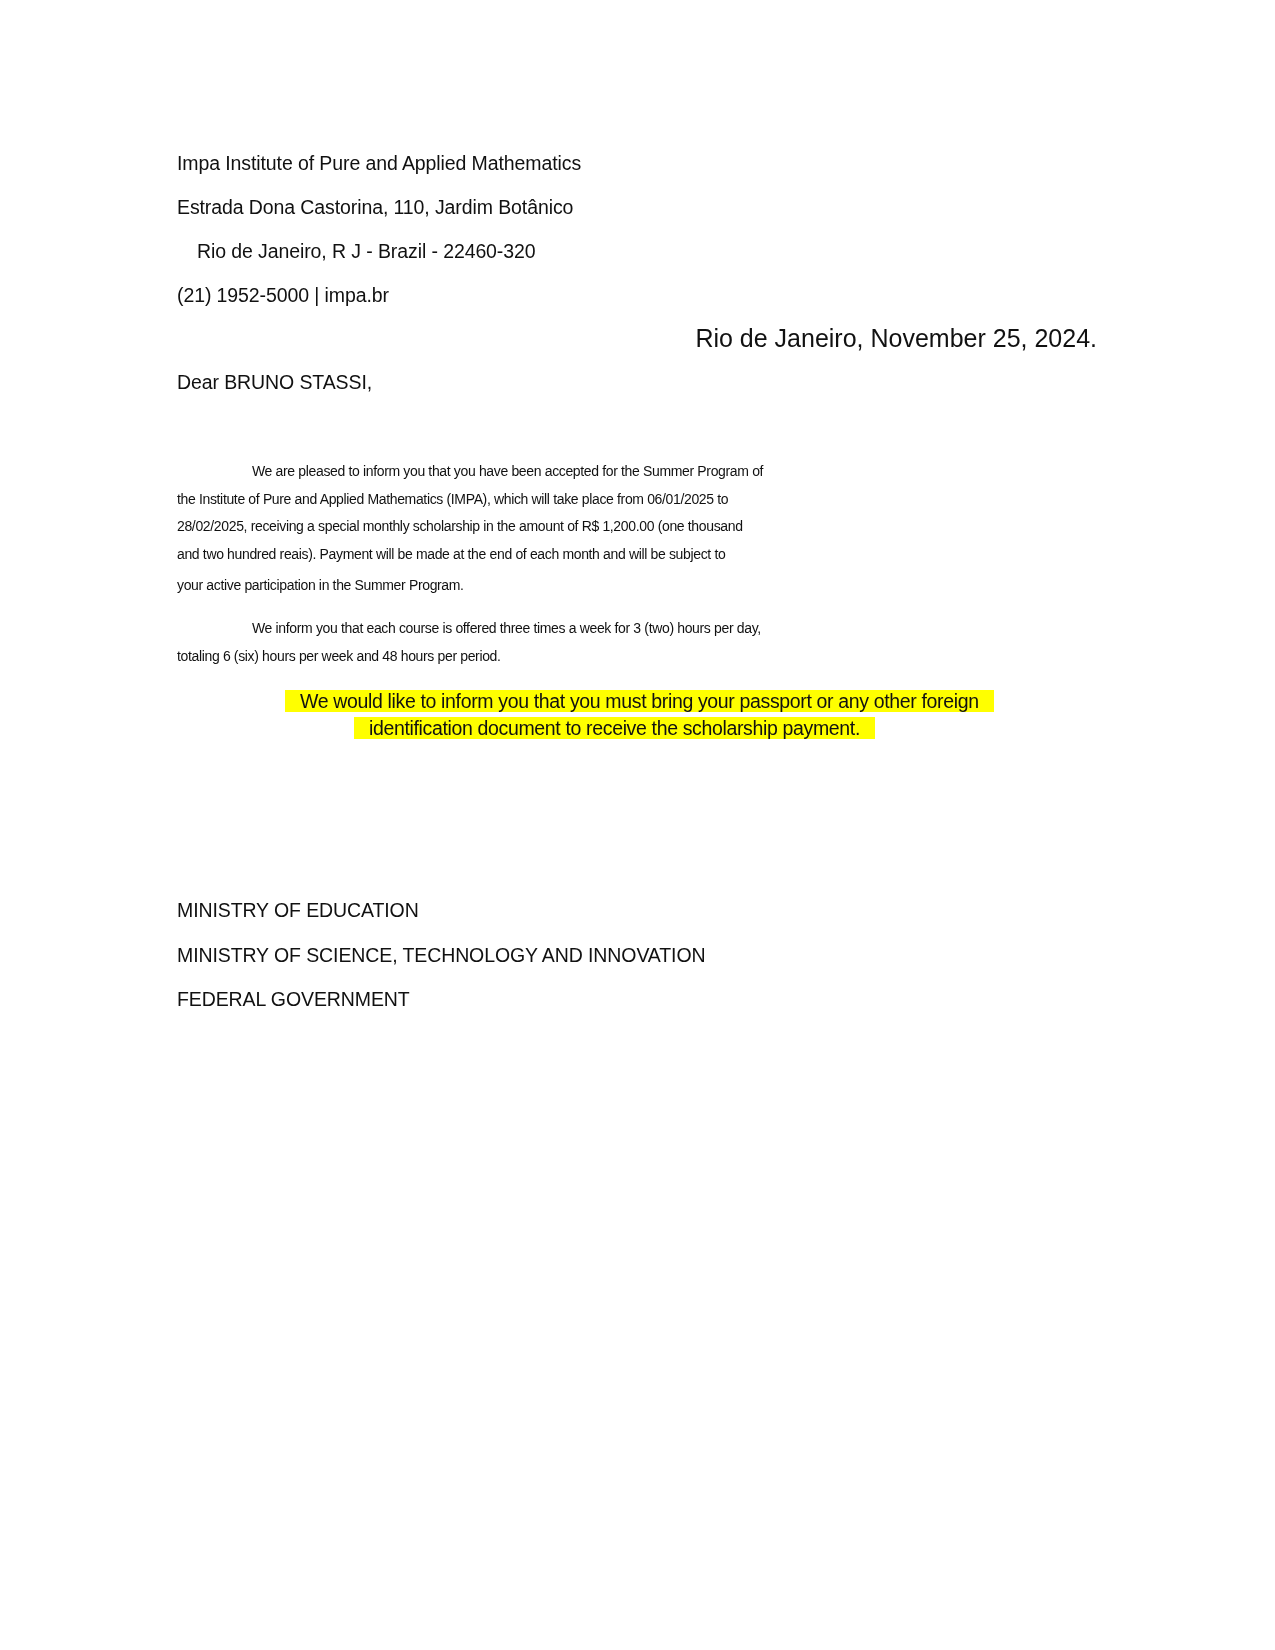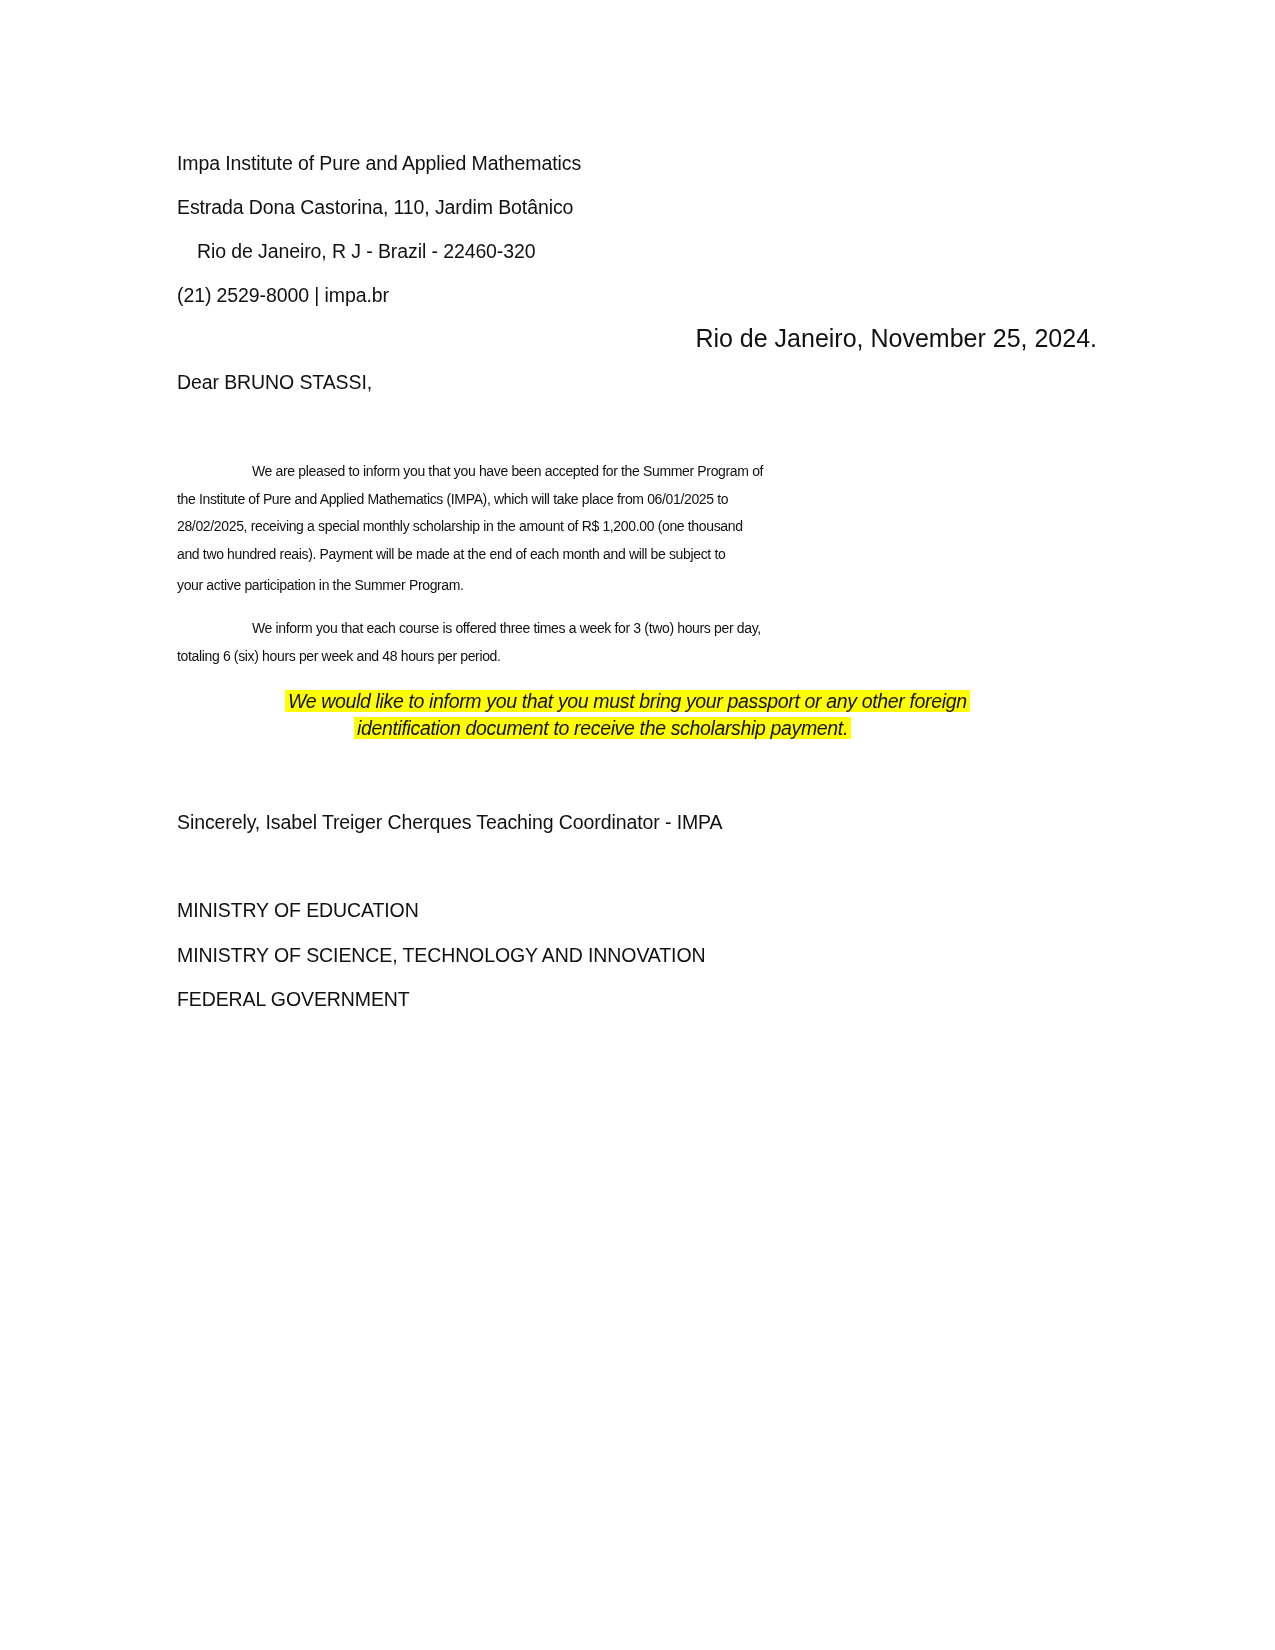--- a/index.html
+++ b/index.html
@@ -40,41 +40,40 @@
     }
     .date-line {
       position: absolute;
       right: 178px;
       font-size: 25px;
       white-space: nowrap;
       line-height: 26px;
     }
     .highlight {
       background: #ffff00;
-      padding: 0 3px;
-      font-style: italic;
+      padding: 0 15px;
     }
     .hl-line {
       position: absolute;
       font-size: 19.5px;
       white-space: nowrap;
       line-height: 27px;
       letter-spacing: -0.35px;
     }
   </style>
 </head>
 <body>
 
 <div class="page">
 
   <div>
     <div class="line" style="top:150px;">Impa Institute of Pure and Applied Mathematics</div>
     <div class="line" style="top:194px;">Estrada Dona Castorina, 110, Jardim Botânico</div>
     <div class="line" style="top:238px;margin-left:20px;">Rio de Janeiro, R J - Brazil - 22460-320</div>
-    <div class="line" style="top:282px;">(21) 2529-8000 | impa.br</div>
+    <div class="line" style="top:282px;">(21) 1952-5000 | impa.br</div>
   </div>
 
   <div class="date-line" style="top:325px;">Rio de Janeiro, November 25, 2024.</div>
 
   <div class="line" style="top:369px;">Dear BRUNO STASSI,</div>
 
   <div>
     <div class="body-line" style="top:458px; left:252px;">We are pleased to inform you that you have been accepted for the Summer Program of</div>
     <div class="body-line" style="top:485.5px;">the Institute of Pure and Applied Mathematics (IMPA), which will take place from 06/01/2025 to</div>
     <div class="body-line" style="top:513px;">28/02/2025, receiving a special monthly scholarship in the amount of R$ 1,200.00 (one thousand</div>
@@ -89,21 +88,20 @@
 
   <div>
     <div class="hl-line" style="top:688px; left:285px;">
       <span class="highlight">We would like to inform you that you must bring your passport or any other foreign</span>
     </div>
     <div class="hl-line" style="top:715px; left:354px;">
       <span class="highlight">identification document to receive the scholarship payment.</span>
     </div>
   </div>
 
-  <div class="line" style="top:809px;">Sincerely, Isabel Treiger Cherques Teaching Coordinator - IMPA</div>
 
   <div>
     <div class="line" style="top:897px;">MINISTRY OF EDUCATION</div>
     <div class="line" style="top:942px;">MINISTRY OF SCIENCE, TECHNOLOGY AND INNOVATION</div>
     <div class="line" style="top:986px;">FEDERAL GOVERNMENT</div>
   </div>
 
 </div>
 
 </body></html>

